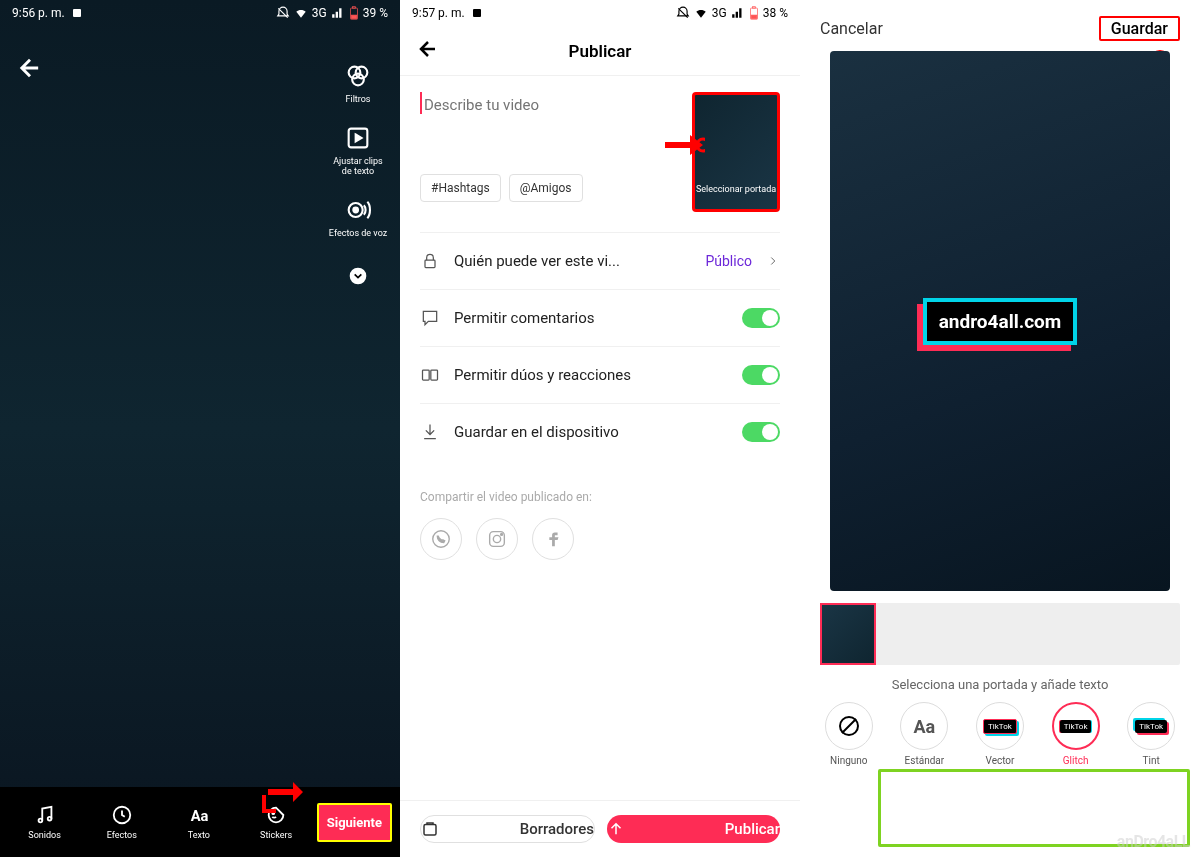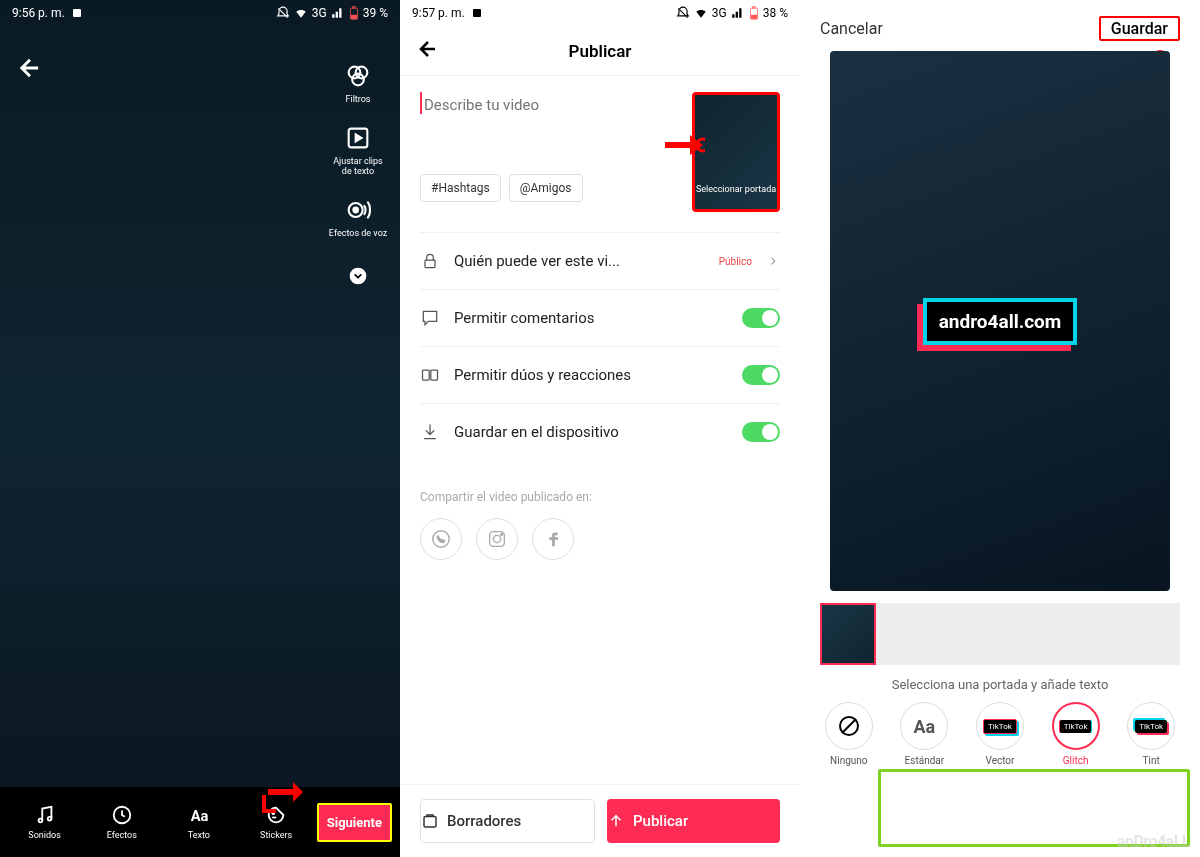--- a/index.html
+++ b/index.html
@@ -29,29 +29,29 @@
 .publish-body { padding: 16px 20px; }
 .desc-row { display: flex; gap: 12px; margin-bottom: 20px; align-items: flex-start; }
 .desc-input { flex: 1; border: none; outline: none; font-size: 15px; color: #999; padding-top: 4px; }
 .thumb-box { width: 88px; height: 120px; background: linear-gradient(135deg, #0f2530 0%, #1a3545 100%); border: 3px solid #ff0000; border-radius: 4px; position: relative; display: flex; align-items: flex-end; justify-content: center; padding-bottom: 14px; }
 .thumb-box .label { color: #fff; font-size: 9px; text-align: center; line-height: 1.2; }
 .chip-row { display: flex; gap: 8px; }
 .chip { border: 1px solid #e0e0e0; border-radius: 4px; padding: 6px 10px; font-size: 12px; color: #333; }
 .settings-list { margin-top: 12px; }
 .setting-row { display: flex; align-items: center; gap: 14px; padding: 18px 0; border-top: 1px solid #f0f0f0; font-size: 15px; color: #222; }
 .setting-row .label { flex: 1; }
-.setting-row .value { color: #ef4444; font-size: 10px; }
+.setting-row .value { color: #6d28d9; font-size: 14px; }
 .setting-row svg { width: 20px; height: 20px; stroke: #555; fill: none; stroke-width: 1.5; }
 .toggle { width: 38px; height: 20px; background: #4cd964; border-radius: 10px; position: relative; }
 .toggle::after { content: ''; position: absolute; right: 2px; top: 2px; width: 16px; height: 16px; background: #fff; border-radius: 50%; }
 .share-label { color: #aaa; font-size: 12px; margin: 30px 0 14px; }
 .share-icons { display: flex; gap: 14px; }
 .share-icon { width: 42px; height: 42px; border: 1px solid #e0e0e0; border-radius: 50%; display: flex; align-items: center; justify-content: center; }
 .publish-footer { position: absolute; bottom: 0; left: 0; right: 0; display: flex; gap: 12px; padding: 14px 20px; background: #fff; border-top: 1px solid #f0f0f0; }
-.footer-btn { flex: 1; height: 44px; border-radius: 4px; display: flex; align-items: center; justify-content: flex-start; gap: 8px; font-size: 15px; font-weight: 500; }
+.footer-btn { flex: 1; height: 28px; border-radius: 16px; display: flex; align-items: center; justify-content: space-between; gap: 8px; font-size: 15px; font-weight: 500; }
 .drafts-btn { background: #fff; border: 1px solid #e0e0e0; color: #333; }
 .publish-btn { background: #fe2c55; color: #fff; }
 .screen3 { background: #fff; }
 .header3 { display: flex; justify-content: space-between; align-items: center; padding: 16px 20px 10px; }
 .cancel-link { font-size: 16px; color: #333; }
 .save-btn { border: 2px solid #ff0000; padding: 1px 10px; font-size: 16px; font-weight: 500; border-radius: 2px; position: relative; }
 .preview-area { margin: 0 30px; height: 540px; background: linear-gradient(160deg, #1a3040 0%, #0f2030 60%, #081520 100%); border-radius: 4px; display: flex; align-items: center; justify-content: center; position: relative; }
 .brand-badge { background: #000; border: 4px solid #00d4e8; box-shadow: -6px 6px 0 #fe2c55; padding: 8px 12px; color: #fff; font-size: 19px; font-weight: 700; }
 .timeline { margin: 12px 20px; height: 62px; display: flex; background: #eee; border-radius: 2px; }
 .timeline-frame { width: 56px; height: 100%; background: linear-gradient(135deg, #1a3545, #0f2530); border: 2px solid #fe2c55; }

